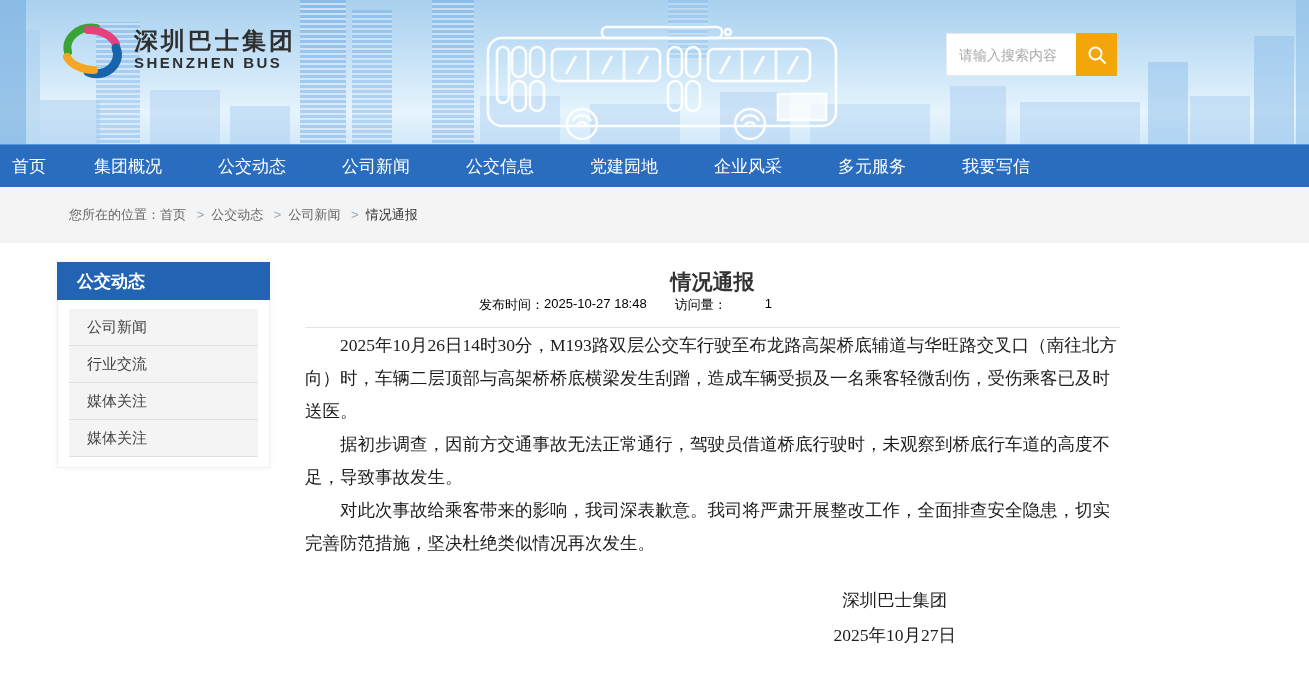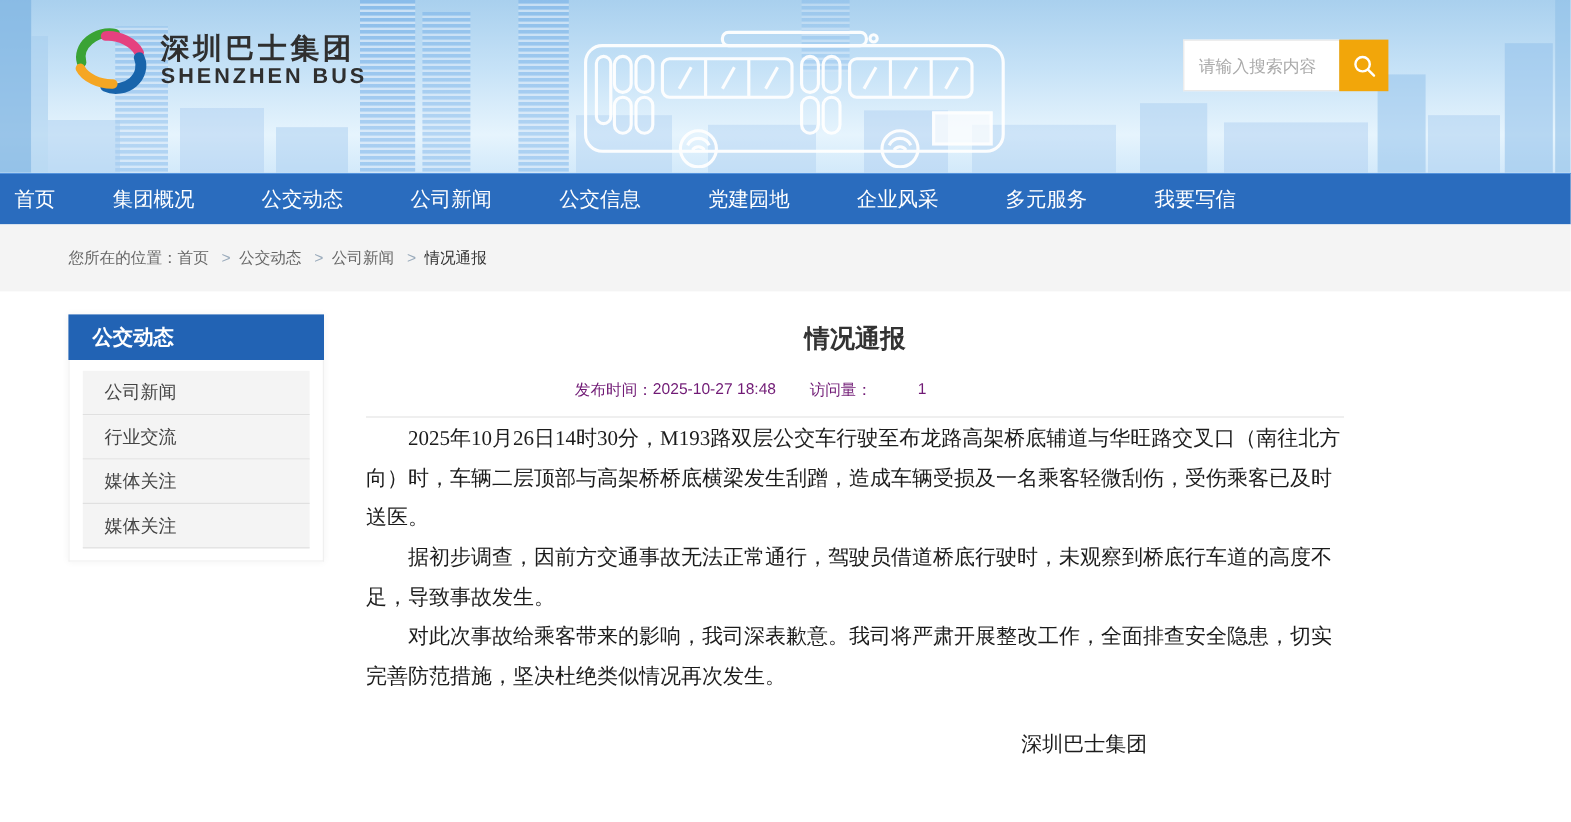--- a/index.html
+++ b/index.html
@@ -6,55 +6,55 @@
   html,body { width:1309px; height:685px; overflow:hidden; background:#fff;
     font-family:"Liberation Sans","DejaVu Sans",sans-serif; }
 
   
   .banner { position:relative; width:100%; height:144px;
     background:linear-gradient(180deg,#a9d0ee 0%,#c6e2f7 40%,#e6f4fd 78%,#d2e9fa 100%);
     overflow:hidden; }
   .banner svg.bg { position:absolute; left:0; top:0; }
   .logo { position:absolute; left:60px; top:20px; display:flex; align-items:center; gap:10px; cursor:pointer; }
   .logo-text .cn { font-size:24px; font-weight:bold; color:#2f2f2f; letter-spacing:3px; line-height:26px; }
-  .logo-text .en { font-size:18px; font-weight:bold; color:#2f2f2f; letter-spacing:2.5px; line-height:18px; }
+  .logo-text .en { font-size:15px; font-weight:bold; color:#2f2f2f; letter-spacing:2.5px; line-height:18px; }
   .bus-art { position:absolute; left:482px; top:22px; }
-  .search { position:absolute; left:962px; top:33px; display:flex; height:43px;padding-left:24px; }
+  .search { position:absolute; left:922px; top:33px; display:flex; height:43px;padding-left:24px; }
   .search input { width:130px; height:43px; border:1px solid #e9e9e9; border-right:none; outline:none;
     padding:0 12px; font-size:14px; color:#333; background:#fff; }
   .search input::placeholder { color:#aaa; }
   .search button { width:41px; height:43px; background:#f2a60a; border:none; cursor:pointer;
     display:flex; align-items:center; justify-content:center; }
 
   
   .nav { width:100%; height:43px; background:#2a6cbe; border-top:1px solid #5493dd; display:flex; align-items:stretch; }
   .nav .item { color:#fff; font-size:17px; display:flex; align-items:center; justify-content:center;
     width:124px; cursor:pointer; }
   .nav .item.first { width:66px; justify-content:flex-start; padding-left:12px; }
 
   
   .crumbbar { width:100%; height:56px; background:#f4f4f4; display:flex; align-items:center; }
-  .crumb { padding-left:57px; font-size:13px; color:#666; }
+  .crumb { padding-left:57px; font-size:13px; color:#666;margin-left:12px; }
   .crumb a { color:#666; text-decoration:none; cursor:pointer; }
   .crumb .sep { color:#9ab; margin:0 7px; }
   .crumb .cur { color:#333; }
 
   
   .content { position:relative; width:100%; background:#fff; }
   .sidebar { position:absolute; left:57px; top:19px; width:213px; box-shadow:0 0 6px rgba(0,0,0,0.05); }
   .side-head { height:38px; background:#2263b4; color:#fff; font-size:17px; font-weight:bold;
     display:flex; align-items:center; padding-left:20px; }
   .side-list { background:#fff; padding:9px 11px 10px 11px; border:1px solid #f0f0f0; border-top:none; }
   .side-item { height:37px; background:#f4f4f4; border-bottom:1px solid #e0e0e0; display:flex;
     align-items:center; padding-left:18px; font-size:15px; color:#444; cursor:pointer; }
 
   .main { margin-left:305px; width:815px; padding-top:25px; }
   .art-title { text-align:center; font-size:21px; font-weight:bold; color:#333; }
-  .meta { margin-top:20px; width:fit-content; margin-left:auto; margin-right:auto;
-    position:relative; left:-87px; font-size:13px; color:#701a75; display:flex; }
+  .meta { width:fit-content; margin-left:auto; margin-right:auto;
+    position:relative; left:-87px; font-size:13px; color:#000000; display:flex; }
   .meta .views { margin-left:28px; }
   .meta .views-num { margin-left:38px; }
   .divider { margin-top:13px; border-top:1px solid #e4e4e4; }
 
   .art-body { margin-top:1px; font-family:"Liberation Serif","DejaVu Serif",serif;
     font-size:17.5px; line-height:33px; color:#1c1c1c; }
   .art-body p { text-indent:2em; }
   .sign-block { margin-top:23px; width:fit-content; margin-left:auto; margin-right:164px;
     text-align:center; font-family:"Liberation Serif","DejaVu Serif",serif;
     font-size:17.5px; line-height:35px; color:#1c1c1c; }
@@ -200,15 +200,16 @@
     <div class="divider"></div>
 
     <div class="art-body">
       <p>2025年10月26日14时30分，M193路双层公交车行驶至布龙路高架桥底辅道与华旺路交叉口（南往北方向）时，车辆二层顶部与高架桥桥底横梁发生刮蹭，造成车辆受损及一名乘客轻微刮伤，受伤乘客已及时送医。</p>
       <p>据初步调查，因前方交通事故无法正常通行，驾驶员借道桥底行驶时，未观察到桥底行车道的高度不足，导致事故发生。</p>
       <p>对此次事故给乘客带来的影响，我司深表歉意。我司将严肃开展整改工作，全面排查安全隐患，切实完善防范措施，坚决杜绝类似情况再次发生。</p>
     </div>
 
     <div class="sign-block">
       <div>深圳巴士集团</div>
+      <div>2025年10月27日</div>
     </div>
   </div>
 </div>
 
 </body></html>

